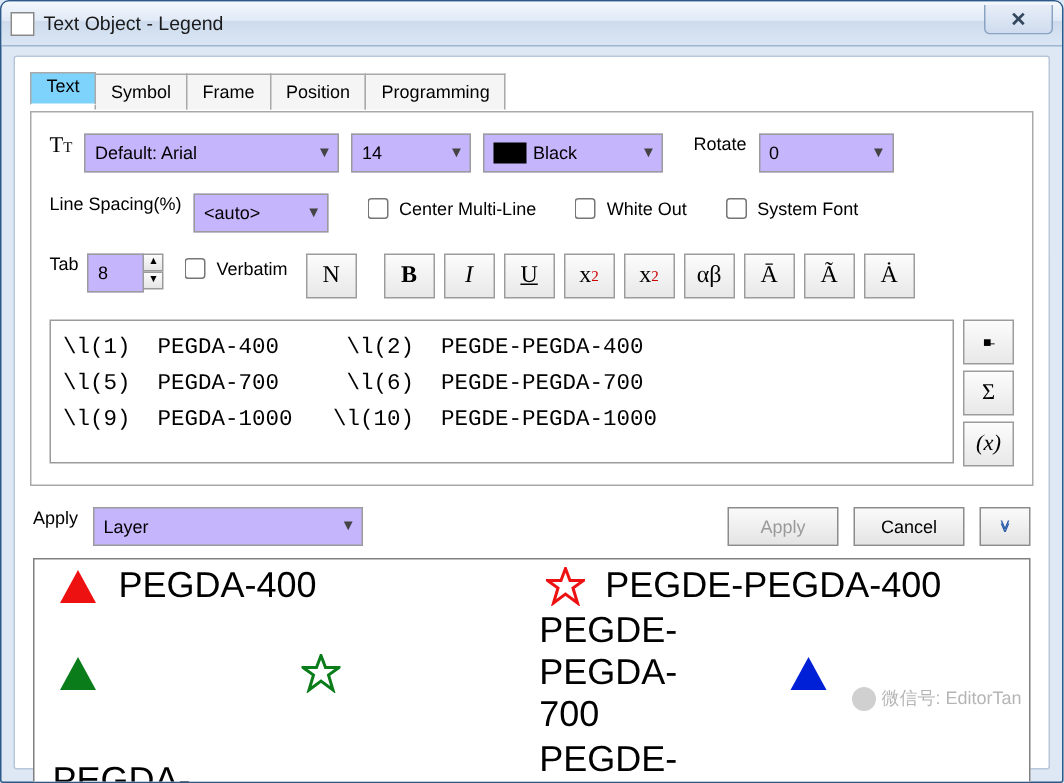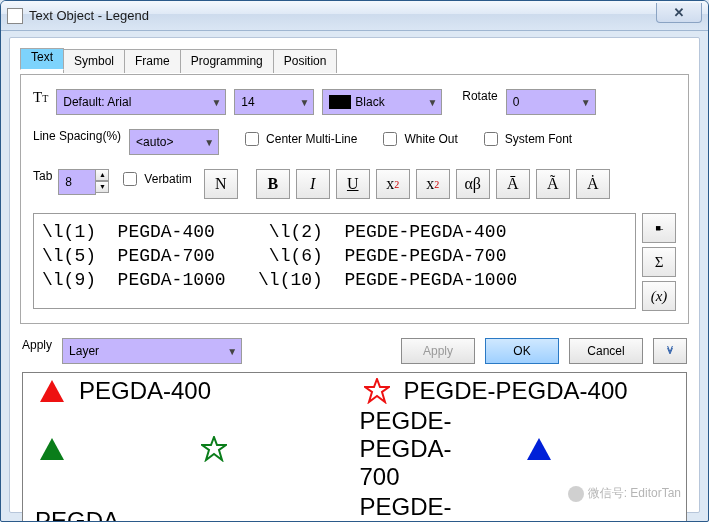--- a/index.html
+++ b/index.html
@@ -99,21 +99,21 @@
   .toolbtn.uline { text-decoration:underline;}
   .sup,.sub { font-size:10px; }
   .textarea-wrap { position:relative; display:flex;}
   textarea.codebox {
     flex:1;
     height:96px;
     border:1px solid #9b9b9b;
     resize:none;
     padding:6px 8px;
     font-family:"Courier New", monospace;
-    font-size:18px;
+    font-size:15px;
     line-height:24px;
     overflow-y:scroll;
     white-space:pre;
   }
   .sidebtns {
     width:34px; margin-left:6px;
     display:flex; flex-direction:column; gap:4px;
   }
   .sidebtns .toolbtn { width:34px; height:30px; font-family:"Segoe UI"; font-size:15px;}
 
@@ -152,21 +152,21 @@
 
   .spin {
     width:14px; display:flex; flex-direction:column; margin-left:-1px;
   }
   .spin div {
     height:12px; border:1px solid #9b9b9b; font-size:7px; line-height:8px;
     background:linear-gradient(#fcfcfc,#e5e5e5);
     display:flex; align-items:center; justify-content:center;
   }
   .watermark{
-    position:absolute; right:18px; bottom:10px;
+    position:absolute; right:18px; bottom:38px;
     color:rgba(120,120,120,.55); font-size:12px;
     pointer-events:none;
   }
   .watermark .wx { display:inline-block; width:16px;height:16px;border-radius:50%;background:rgba(120,120,120,.35);vertical-align:middle;margin-right:4px;}
 </style>
 </head>
 <body>
 
 <div class="titlebar">
   <div class="app-icon"></div>
@@ -175,22 +175,22 @@
     <span>✕</span>
   </div>
 </div>
 
 <div class="client">
 
   <div class="tabs">
     <div class="tab active">Text</div>
     <div class="tab">Symbol</div>
     <div class="tab">Frame</div>
+    <div class="tab">Position</div>
     <div class="tab">Programming</div>
-    <div class="tab">Position</div>
   </div>
 
   <div class="tab-page">
 
     <div class="row">
       <span style="font-family:serif;font-size:15px;">T<span style="font-size:10px">T</span></span>
       <div class="ddl" style="flex:0 0 170px">
         <span>Default: Arial</span>
         <span class="arrow">▼</span>
       </div>
@@ -278,21 +278,20 @@
   </div>
 
   <div class="action-row">
     <span class="label">Apply</span>
     <div class="ddl">
       <span>Layer</span>
       <span class="arrow">▼</span>
     </div>
     <div class="push"></div>
     <div class="btn disabled">Apply</div>
-    <div class="btn primary">OK</div>
     <div class="btn">Cancel</div>
     <div class="btn chev">
       <span style="line-height:6px;display:flex;flex-direction:column;color:#2a5ca8">˅<span style="margin-top:-4px">˅</span></span>
     </div>
   </div>
 
   <div class="legend-preview" id="legend-preview">
       <div class="sym">
         <svg width="26" height="24" viewBox="0 0 26 24">
           <polygon points="13,1 25,23 1,23" fill="#e11"></polygon>

